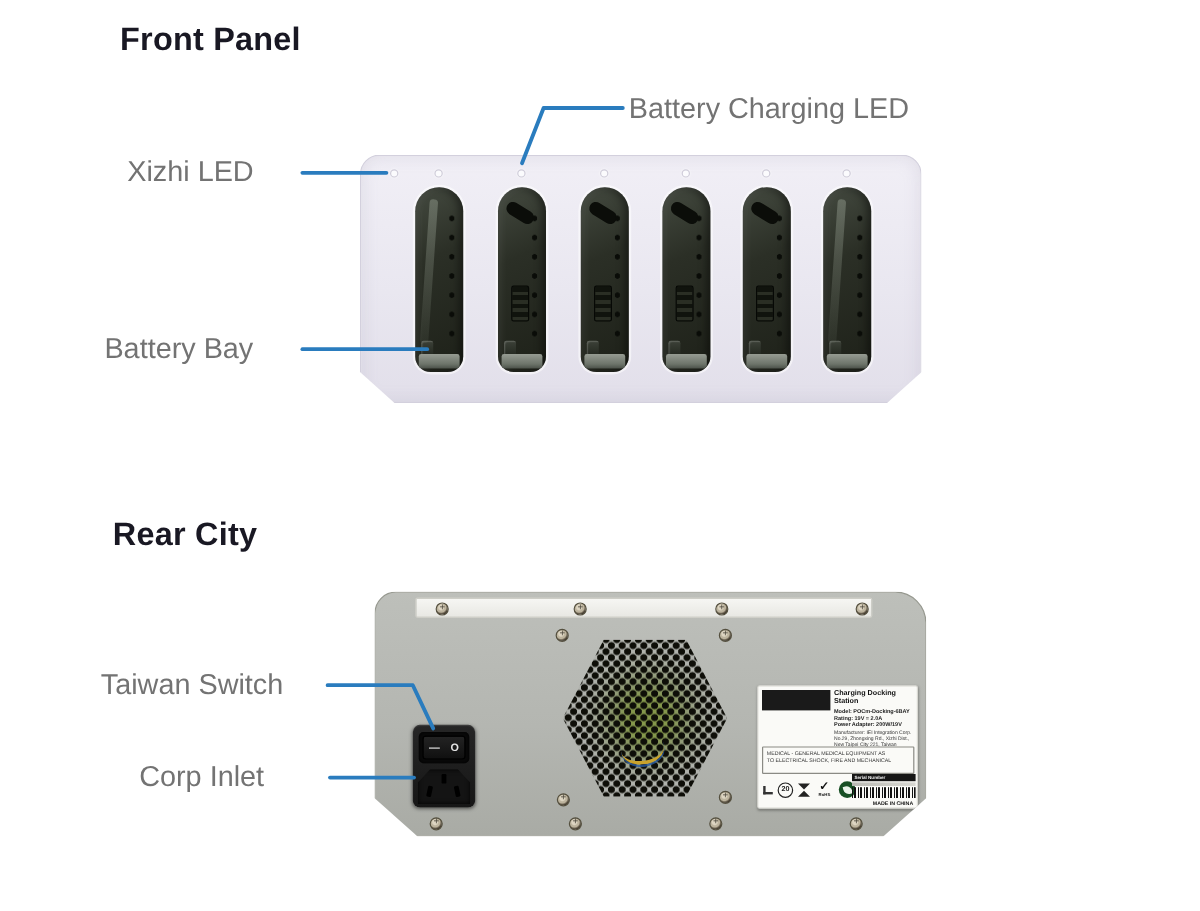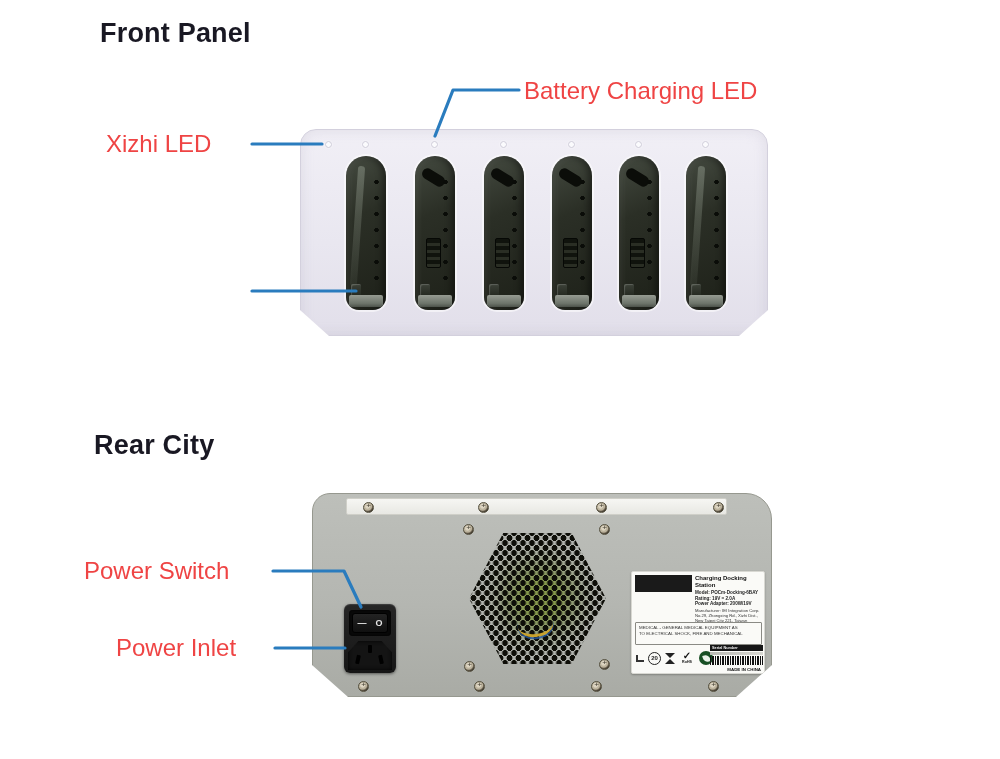--- a/index.html
+++ b/index.html
@@ -3,21 +3,21 @@
 <meta charset="utf-8">
 <style>
   * { margin:0; padding:0; box-sizing:border-box; }
   body { background:#ffffff; font-family:"Liberation Sans", sans-serif; }
   .canvas { position:relative; width:1000px; height:759px; background:#ffffff; overflow:hidden; }
 
   
   .heading { position:absolute; font-size:27px; font-weight:800; letter-spacing:0.2px; color:#191823; }
   #front-heading { left:100px; top:18px; }
   #rear-heading  { left:94px;  top:430px; }
-  .callout-label { position:absolute; font-size:24px; font-weight:400; color:#ef4444; white-space:nowrap; }
+  .callout-label { position:absolute; font-size:24px; font-weight:400; color:#737373; white-space:nowrap; }
   #lbl-battery-charging-led { left:524px; top:77px; }
   #lbl-power-led            { left:106px; top:130px; }
   #lbl-battery-bay          { left:87px;  top:277px; }
   #lbl-power-switch         { left:84px;  top:557px; }
   #lbl-power-inlet          { left:116px; top:634px; }
 
   
   #callout-svg { position:absolute; left:0; top:0; width:1000px; height:759px; pointer-events:none; }
   #callout-svg polyline { fill:none; stroke-width:3.2; stroke-linecap:round; stroke-linejoin:round; }
 
@@ -133,22 +133,23 @@
 </head>
 <body>
 
 <div class="canvas">
 
   <div class="heading" id="front-heading">Front Panel</div>
   <div class="heading" id="rear-heading">Rear City</div>
 
   <div class="callout-label" id="lbl-battery-charging-led">Battery Charging LED</div>
   <div class="callout-label" id="lbl-power-led">Xizhi LED</div>
-  <div class="callout-label" id="lbl-power-switch">Power Switch</div>
-  <div class="callout-label" id="lbl-power-inlet">Power Inlet</div>
+  <div class="callout-label" id="lbl-battery-bay">Battery Bay</div>
+  <div class="callout-label" id="lbl-power-switch">Taiwan Switch</div>
+  <div class="callout-label" id="lbl-power-inlet">Corp Inlet</div>
 
   <div id="front-device">
     <div class="led" id="power-led-dot"></div>
     <div id="bays-holder">
         <div class="bay" style="left: 45px;">
           <div class="bay-dots"></div>
           <div class="bay-tab"></div>
           <div class="bay-base"></div>
         </div>
         <div class="bay" style="left: 114px;">

